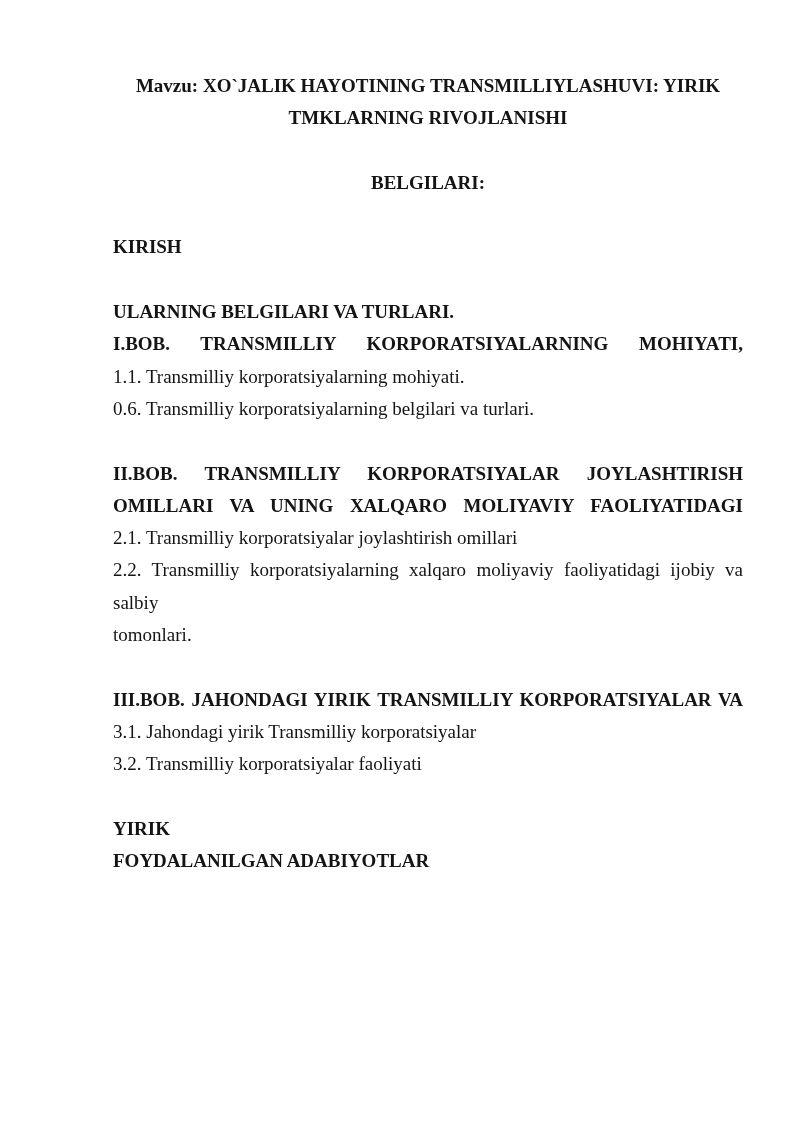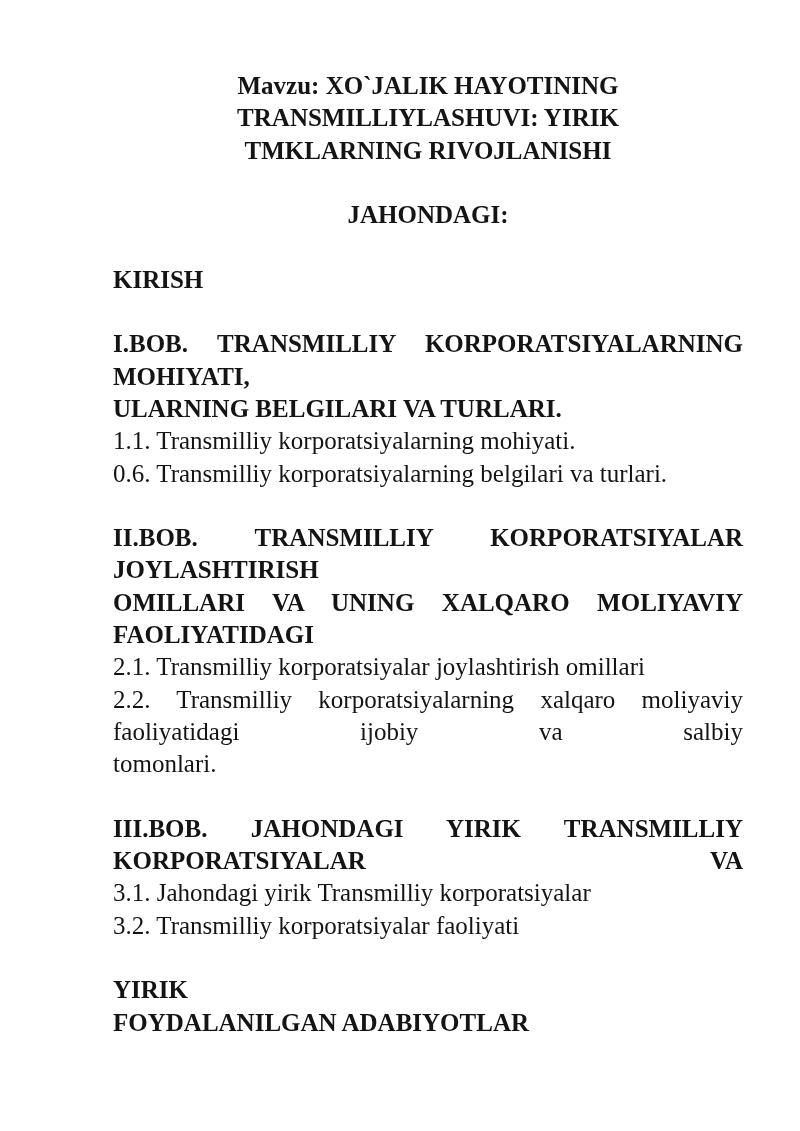--- a/index.html
+++ b/index.html
@@ -19,21 +19,21 @@
     width: 800px;
     height: 1131px;
     background: #ffffff;
   }
   .content {
     position: absolute;
     left: 113px;
     top: 70px;
     width: 630px;
     font-family: "Liberation Serif", "DejaVu Serif", serif;
-    font-size: 25px;
+    font-size: 19px;
     line-height: 32.3px;
     color: #141414;
     text-align: left;
   }
   .line { min-height: 32.3px; }
   .blank { height: 32.3px; }
   .bold { font-weight: bold; }
   .center { text-align: center; }
   
   .jfull {
@@ -45,30 +45,30 @@
 <body>
 
 <div class="page">
   <div class="content">
 
     <div class="line center bold">Mavzu: XO`JALIK HAYOTINING TRANSMILLIYLASHUVI: YIRIK</div>
     <div class="line center bold">TMKLARNING RIVOJLANISHI</div>
 
     <div class="blank"></div>
 
-    <div class="line center bold">JAHONDAGI:</div>
+    <div class="line center bold">BELGILARI:</div>
 
     <div class="blank"></div>
 
     <div class="line bold">KIRISH</div>
 
     <div class="blank"></div>
 
+    <div class="line bold">ULARNING BELGILARI VA TURLARI.</div>
     <div class="line bold jfull">I.BOB. TRANSMILLIY KORPORATSIYALARNING MOHIYATI,</div>
-    <div class="line bold">ULARNING BELGILARI VA TURLARI.</div>
     <div class="line">1.1. Transmilliy korporatsiyalarning mohiyati.</div>
     <div class="line">0.6. Transmilliy korporatsiyalarning belgilari va turlari.</div>
 
     <div class="blank"></div>
 
     <div class="line bold jfull">II.BOB. TRANSMILLIY KORPORATSIYALAR JOYLASHTIRISH</div>
     <div class="line bold jfull">OMILLARI VA UNING XALQARO MOLIYAVIY FAOLIYATIDAGI</div>
     <div class="line">2.1. Transmilliy korporatsiyalar joylashtirish omillari</div>
     <div class="line jfull">2.2. Transmilliy korporatsiyalarning xalqaro moliyaviy faoliyatidagi ijobiy va salbiy</div>
     <div class="line">tomonlari.</div>

